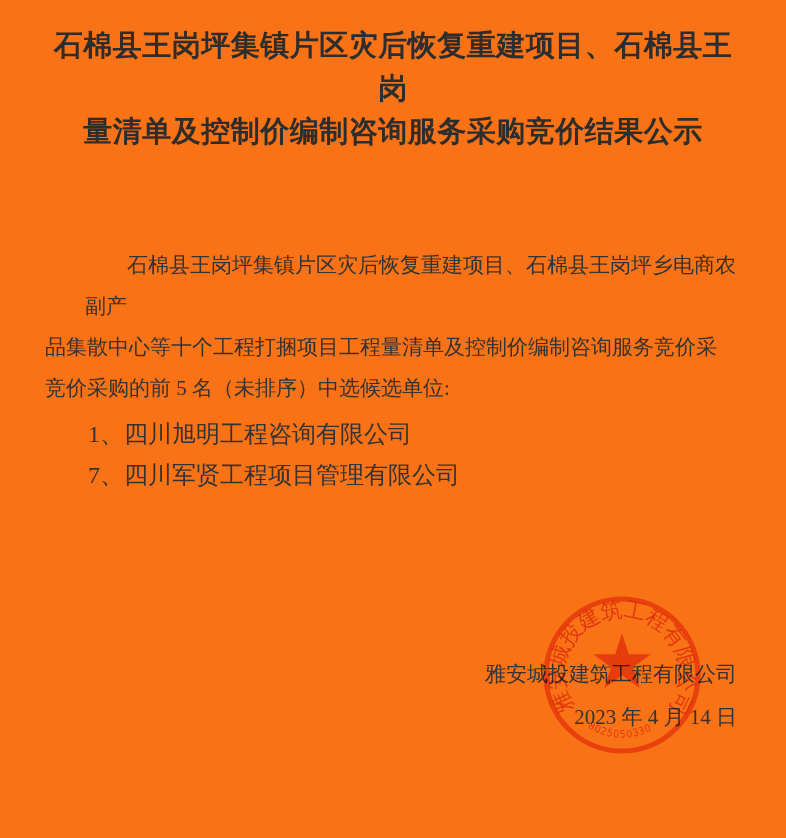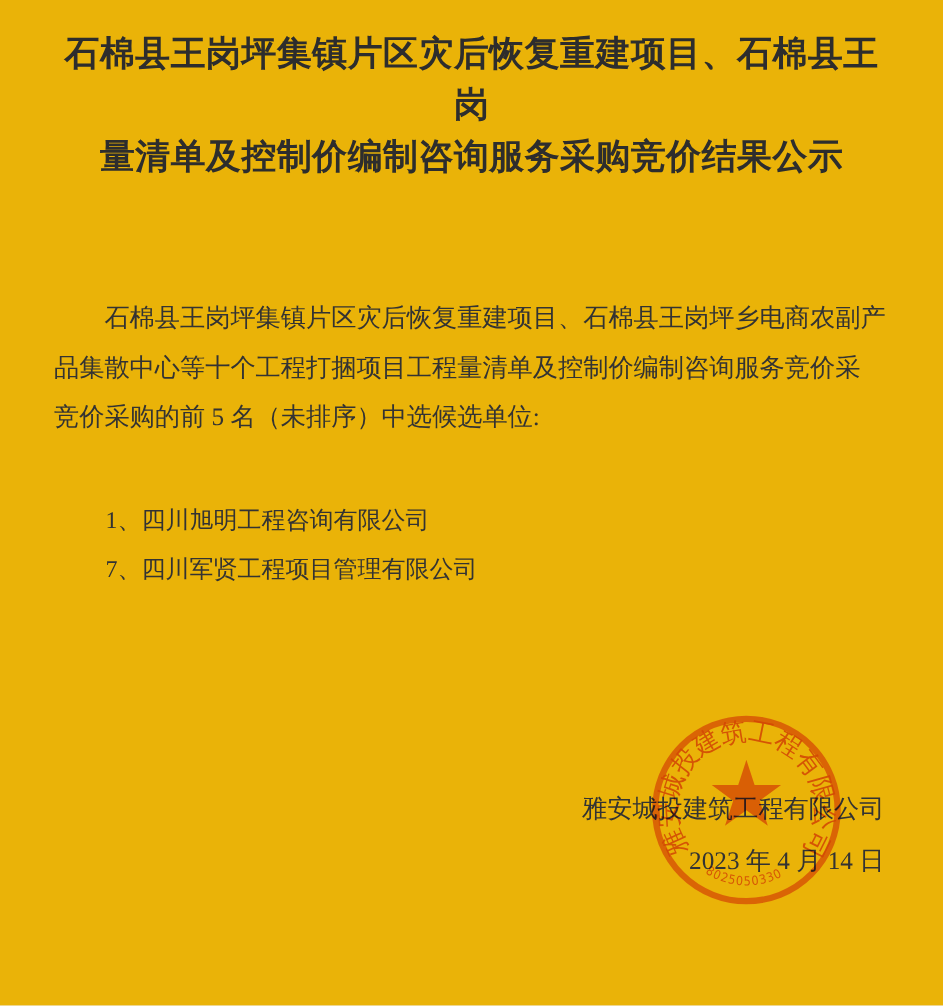--- a/index.html
+++ b/index.html
@@ -1,21 +1,21 @@
 <!DOCTYPE html>
 <html lang="zh"><head>
 <meta charset="utf-8">
 <style>
   html,body{margin:0;padding:0;}
   body{background:#e9e9e9;}
   .page{
     position:relative;
     width:786px;height:838px;
     margin:0 auto;
-    background:#eab308;
+    background:#f97316;
     overflow:hidden;
     font-family:"Liberation Serif","DejaVu Serif",serif;
     color:#333333;
   }
   
   .doc-title{
     position:absolute;top:24px;left:40px;right:40px;
     text-align:center;
     font-family:"Liberation Sans","DejaVu Sans",sans-serif;
     font-weight:bold;
@@ -25,24 +25,24 @@
   }
   
   .salutation{
     position:absolute;left:45px;top:200px;
     font-size:21px;line-height:26px;
   }
   .para1{
     position:absolute;left:45px;right:41px;top:245px;
     font-size:21px;line-height:41px;
   }
-  .para1 .line.indent, .para2 .line.indent{ text-indent:2em; }
+  .para1 .line.indent, .para2 .line.indent{ text-indent:2em;margin-left:40px; }
   .candidates{
     position:absolute;left:88px;top:414px;
-    font-size:20px;line-height:41px;
+    font-size:24px;line-height:41px;
   }
   .para2{
     position:absolute;left:45px;right:41px;top:540px;
     font-size:21px;line-height:41px;
   }
   
   .sig-company{
     position:absolute;right:49px;top:662px;
     font-size:21px;line-height:24px;
     text-align:right;

